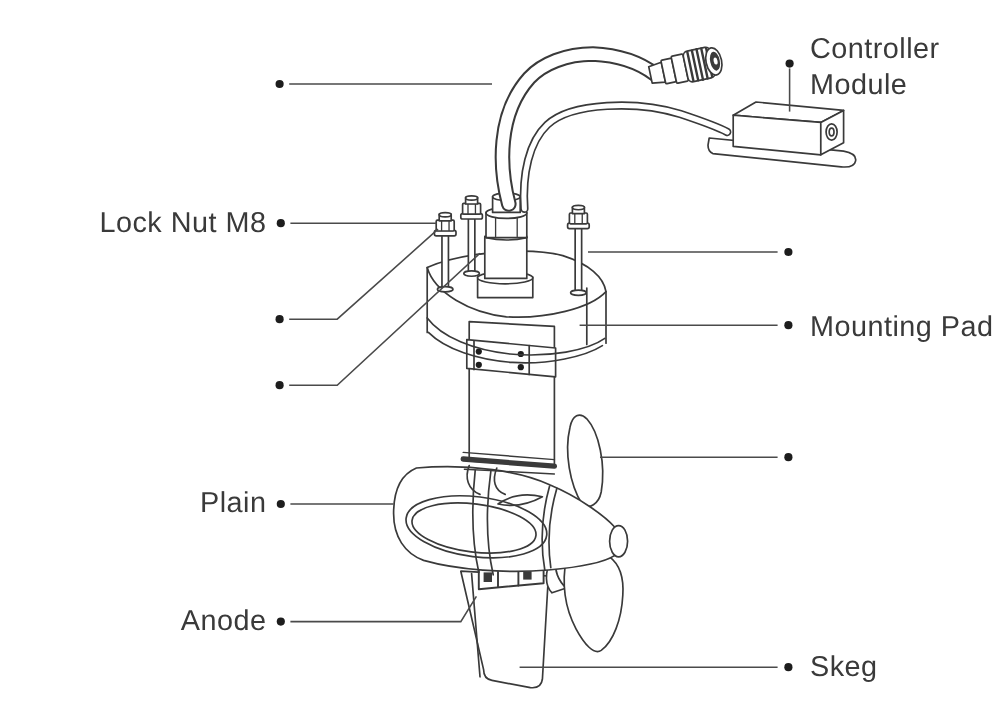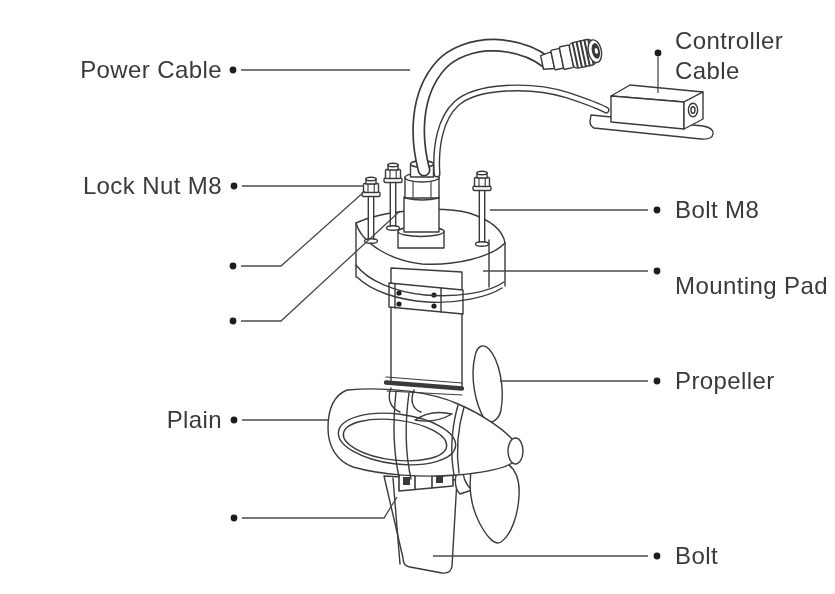--- a/index.html
+++ b/index.html
@@ -178,22 +178,20 @@
       <circle cx="233" cy="266" r="3.4"></circle>
       <circle cx="657" cy="271" r="3.4"></circle>
       <circle cx="233" cy="321" r="3.4"></circle>
       <circle cx="657" cy="381" r="3.4"></circle>
       <circle cx="234" cy="420" r="3.4"></circle>
       <circle cx="234" cy="518" r="3.4"></circle>
       <circle cx="657" cy="556" r="3.4"></circle>
     </g>
   </svg>
 
-  <div class="label left-col" style="top:56px;">Power Cable</div>
-  <div class="label right-col wrap" style="top:26px;">Controller Cable</div>
+  <div class="label right-col wrap" style="top:26px;">Controller Module</div>
   <div class="label left-col" style="top:172px;">Lock Nut M8</div>
-  <div class="label right-col" style="top:196px;">Bolt M8</div>
-  <div class="label right-col" style="top:272px;">Mounting Pad</div>
-  <div class="label right-col" style="top:367px;">Propeller</div>
+  <div class="label right-col" style="top:259px;">Mounting Pad</div>
   <div class="label left-col" style="top:406px;">Plain</div>
-  <div class="label right-col" style="top:542px;">Bolt</div>
+  <div class="label left-col" style="top:504px;">Anode</div>
+  <div class="label right-col" style="top:542px;">Skeg</div>
 
 </div>
 
 </body></html>

